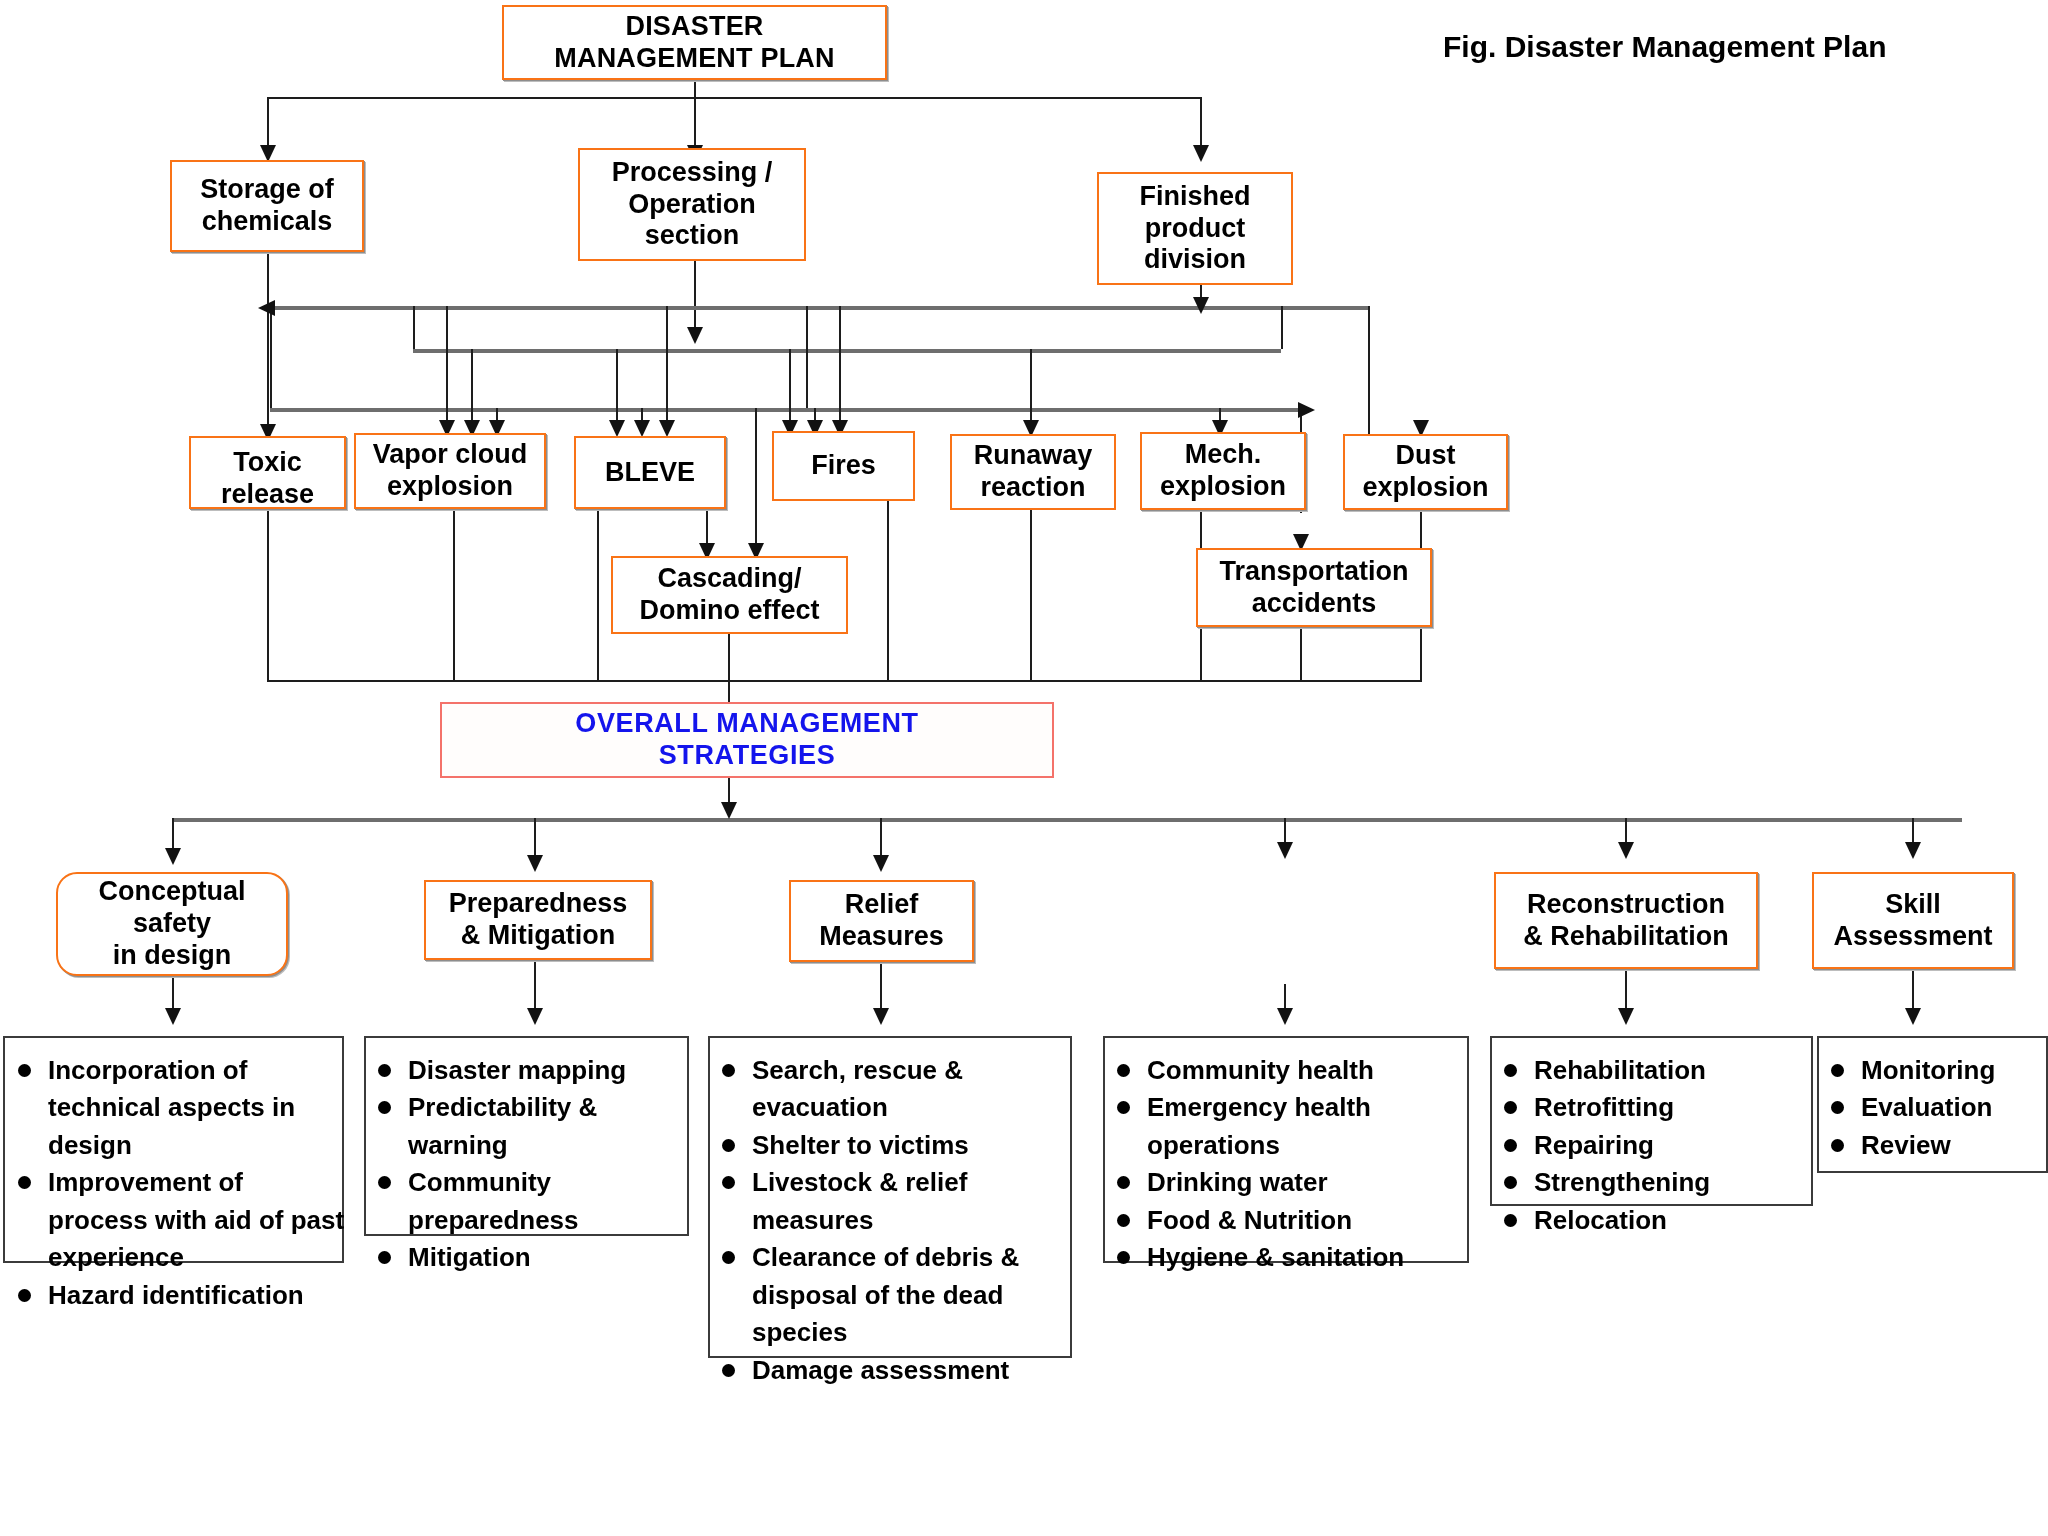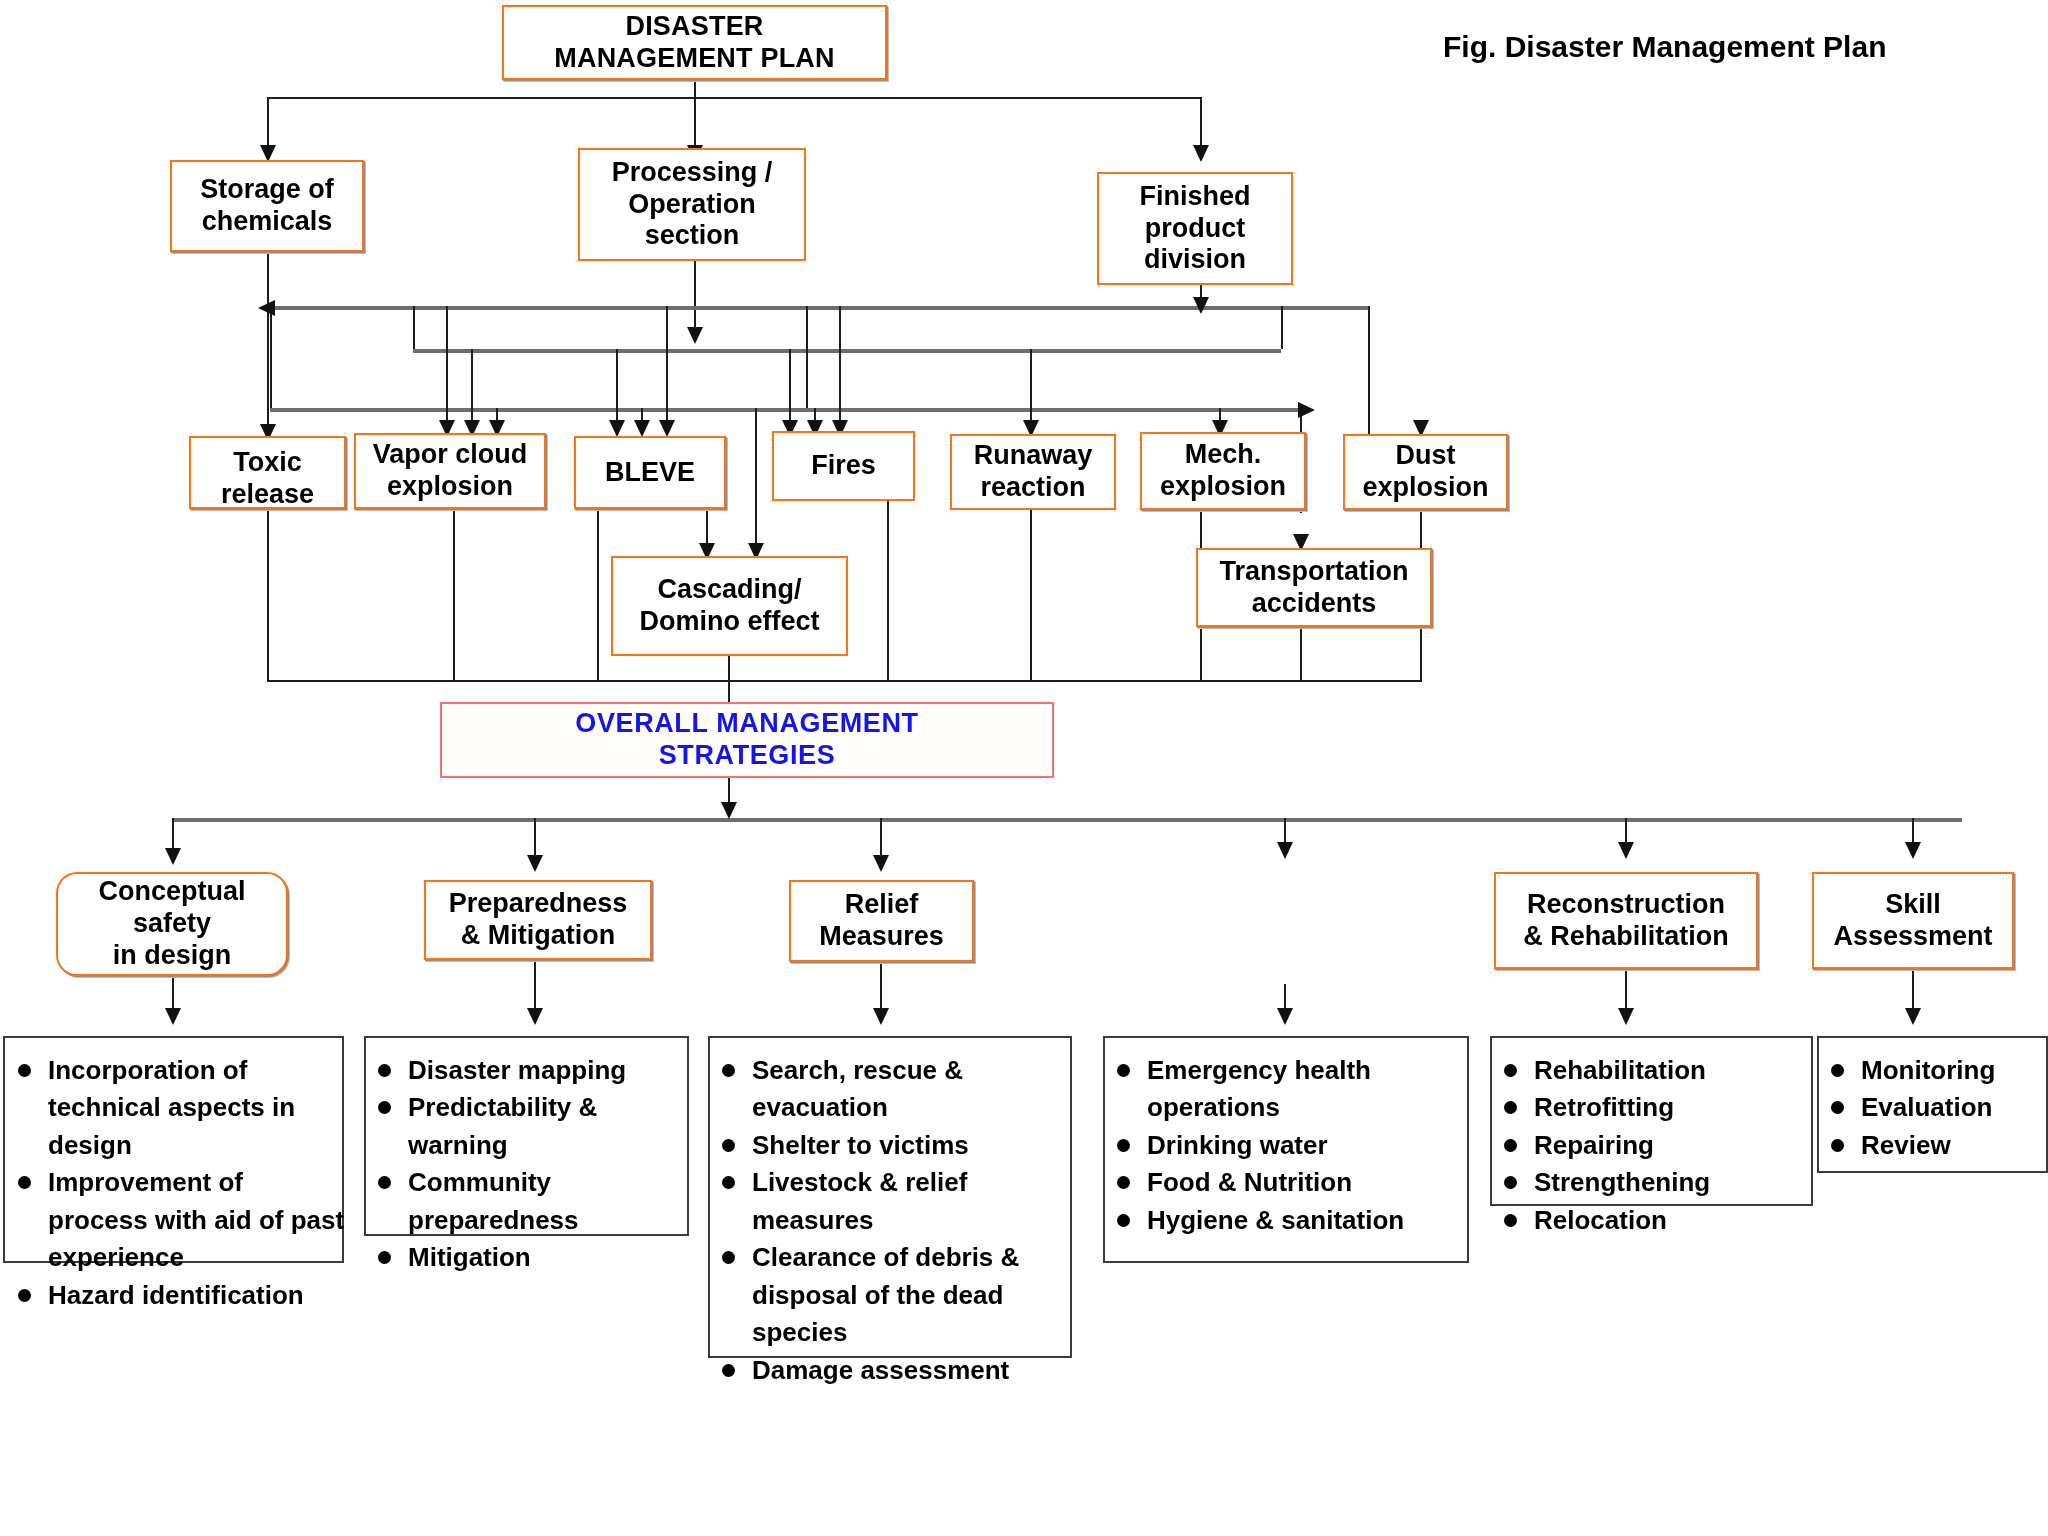--- a/index.html
+++ b/index.html
@@ -234,21 +234,21 @@
   <div class="box s-haz shadow" style="left:1343px; top:434px; width:165px; height:76px; flex-direction:column;">
     <span class="t" style="white-space:pre-line;">Dust
 explosion</span>
   </div>
 
   <div class="ln lnv" style="left:706px; top:509px; height:48px;"></div>
   <div class="arr arr-d" style="left:699px; top:543px;"></div>
   <div class="ln lnv" style="left:755px; top:408px; height:149px;"></div>
   <div class="arr arr-d" style="left:748px; top:543px;"></div>
 
-  <div class="box s-haz" style="left:611px; top:556px; width:237px; height:100px; flex-direction:column;">
+  <div class="box s-haz" style="left:611px; top:556px; width:237px; height:78px; flex-direction:column;">
     <span class="t" style="white-space:pre-line;">Cascading/
 Domino effect</span>
   </div>
 
   <div class="box s-haz shadow" style="left:1196px; top:548px; width:236px; height:79px; flex-direction:column;">
     <span class="t" style="white-space:pre-line;">Transportation
 accidents</span>
   </div>
 
   <div class="ln lnv" style="left:267px; top:509px; height:172px;"></div>
@@ -367,20 +367,21 @@
       <li>Search, rescue &amp; evacuation</li>
       <li>Shelter to victims</li>
       <li>Livestock &amp; relief measures</li>
       <li>Clearance of debris &amp; disposal of the dead  species</li>
       <li>Damage assessment</li>
     </ul>
   </div>
 
   <div class="listtext" style="left:1113px; top:1052px; width:360px;">
     <ul>
+      <li>Community health</li>
       <li>Emergency health operations</li>
       <li>Drinking water</li>
       <li>Food &amp; Nutrition</li>
       <li>Hygiene &amp; sanitation</li>
     </ul>
   </div>
 
   <div class="listtext" style="left:1500px; top:1052px; width:320px;">
     <ul>
       <li>Rehabilitation</li>

